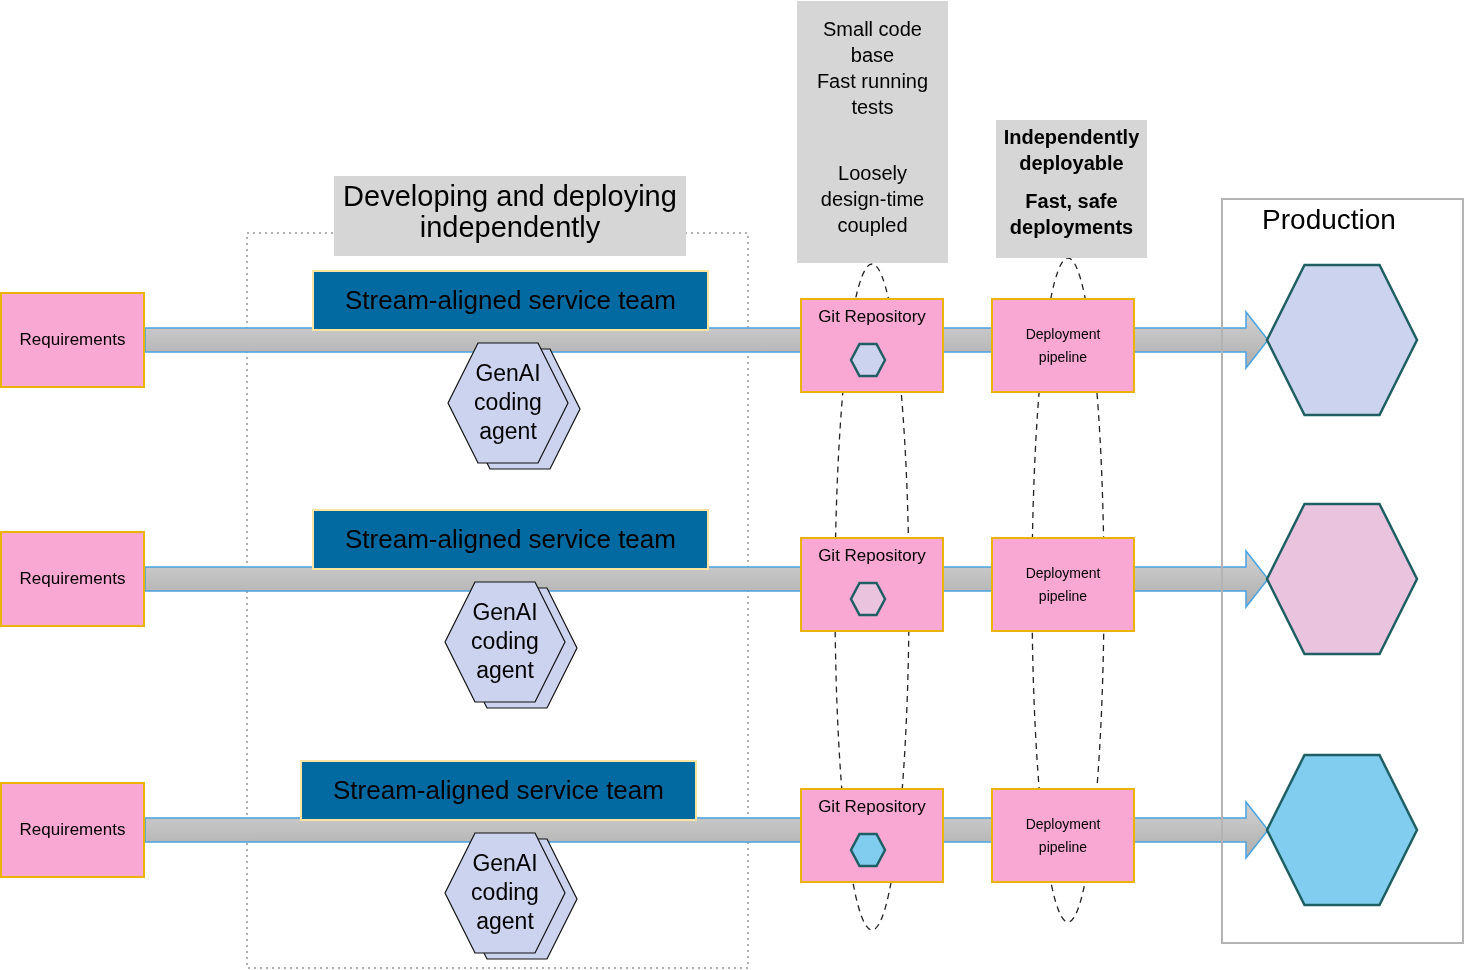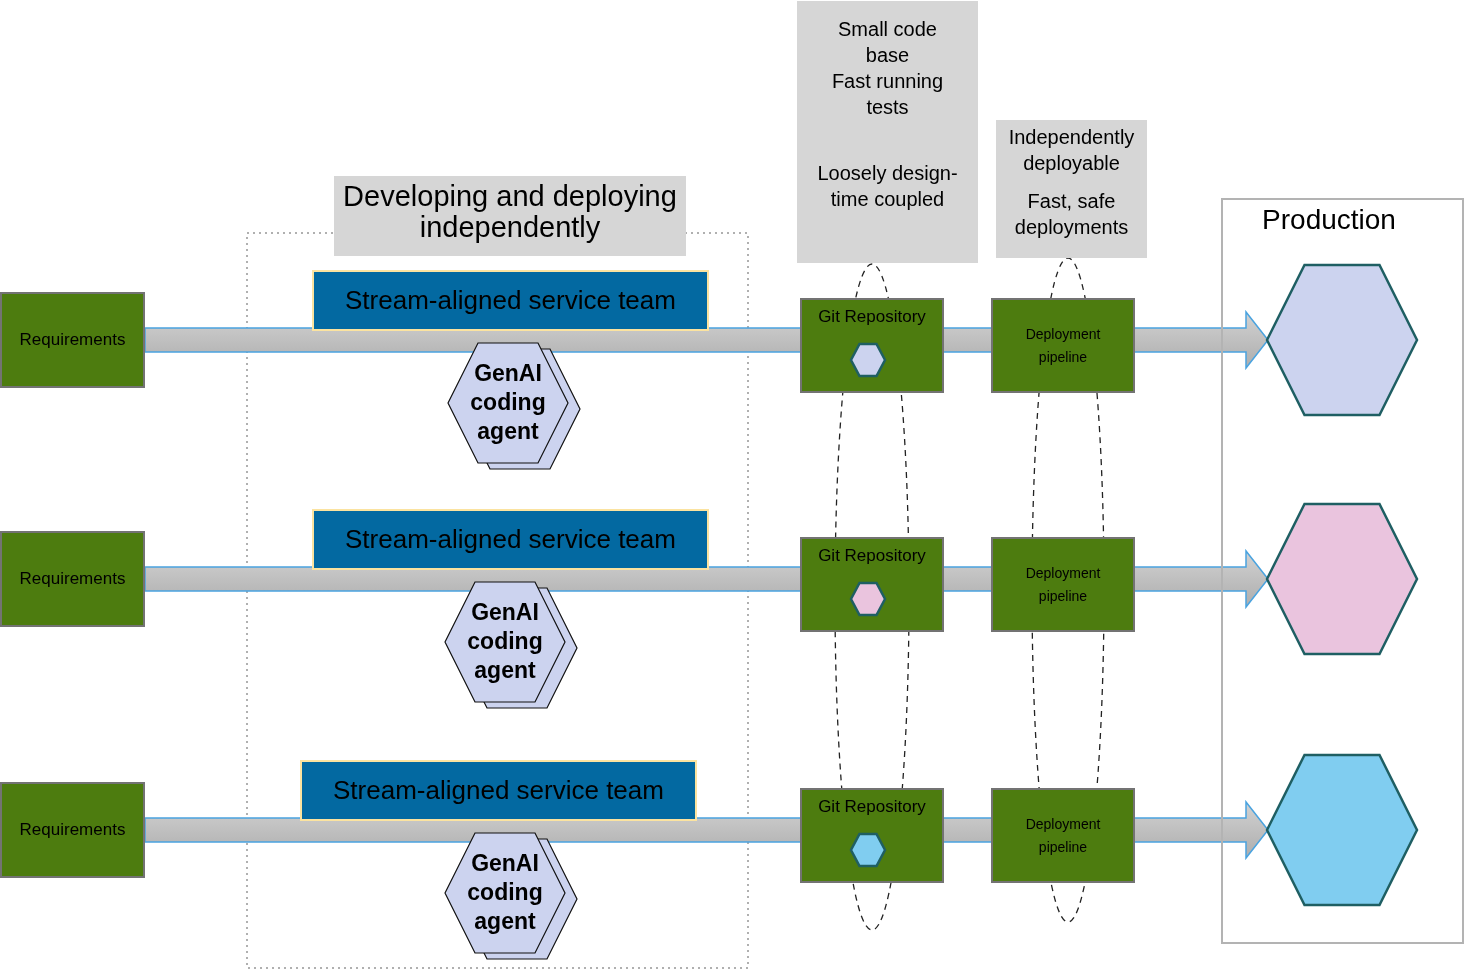--- a/index.html
+++ b/index.html
@@ -1,28 +1,28 @@
 <!DOCTYPE html>
 <html><head>
 <meta charset="utf-8">
 <style>
   html, body { margin: 0; padding: 0; background: #ffffff; }
   body { width: 1464px; height: 970px; position: relative; overflow: hidden;
          font-family: "Liberation Sans", sans-serif; color: #000; }
   svg.layer { position: absolute; left: 0; top: 0; }
-  .box { position: absolute; background: #4d7c0f; border: 2px solid #737373; box-sizing: border-box;
+  .box { position: absolute; background: #f9a8d4; border: 2px solid #eab308; box-sizing: border-box;
          display: flex; align-items: center; justify-content: center; text-align: center; }
   .req { font-size: 17px; }
   .team { position: absolute; background: #0369a1; border: 2px solid #fbe3a0; box-sizing: border-box;
           display: flex; align-items: center; justify-content: center; font-size: 26px; }
   .note { position: absolute; background: #d6d6d6; text-align: center; box-sizing: border-box; }
   .repo { font-size: 17px; }
   .repo .title { position: absolute; top: 7px; left: 0; right: 0; text-align: center; }
   .pipe { font-size: 14px; line-height: 23px; }
-  .agent-text { position: absolute; text-align: center; font-size: 23px; line-height: 29px; width: 110px; font-weight: bold; }
+  .agent-text { position: absolute; text-align: center; font-size: 23px; line-height: 29px; width: 110px; }
   .prod { position: absolute; border: 2px solid #b3b3b3; box-sizing: border-box; background: transparent; }
   .prod-title { position: absolute; font-size: 28px; text-align: center; width: 216px; }
 </style>
 </head>
 <body>
 
 <svg class="layer" width="1464" height="970">
   <defs>
     <linearGradient id="arrowGrad" x1="0" y1="0" x2="0" y2="1">
       <stop offset="0" stop-color="#d2d2d2"></stop>
@@ -39,27 +39,27 @@
     </g>
 
   <ellipse cx="872" cy="597" rx="37" ry="333" fill="none" stroke="#222" stroke-width="1.3" stroke-dasharray="6,5"></ellipse>
   <ellipse cx="1068" cy="590" rx="36" ry="332" fill="none" stroke="#222" stroke-width="1.3" stroke-dasharray="6,5"></ellipse>
 </svg>
 
 <div class="note" style="left:334px; top:176px; width:352px; height:80px; font-size:29px; line-height:31px; padding-top:5px;">
   <span>Developing and deploying independently</span>
 </div>
 
-<div class="note" style="left:797px; top:1px; width:181px; height:262px; font-size:20px; line-height:26px; padding-top:15px;">
+<div class="note" style="left:797px; top:1px; width:151px; height:262px; font-size:20px; line-height:26px; padding-top:15px;">
   <div style="padding:0 22px;">Small code base</div>
   <div style="padding:0 14px;">Fast running tests</div>
   <div style="margin-top:40px; padding:0 10px;">Loosely design-time coupled</div>
 </div>
 
-<div class="note" style="left:996px; top:120px; width:151px; height:138px; font-size:20px; line-height:26px; padding-top:4px;">
+<div class="note" style="left:996px; top:120px; width:151px; height:138px; font-size:20px; line-height:26px; padding-top:4px;font-weight:bold;">
   <div>Independently deployable</div>
   <div style="margin-top:12px; padding:0 10px;">Fast, safe deployments</div>
 </div>
 
 <div class="prod" style="left:1221px; top:198px; width:243px; height:746px;"></div>
 <div class="prod-title" style="left:1221px; top:204px;">Production</div>
 
 <div id="streams">
     <div class="box req" style="left: 0px; top: 292px; width: 145px; height: 96px;">
       <span>Requirements</span>

